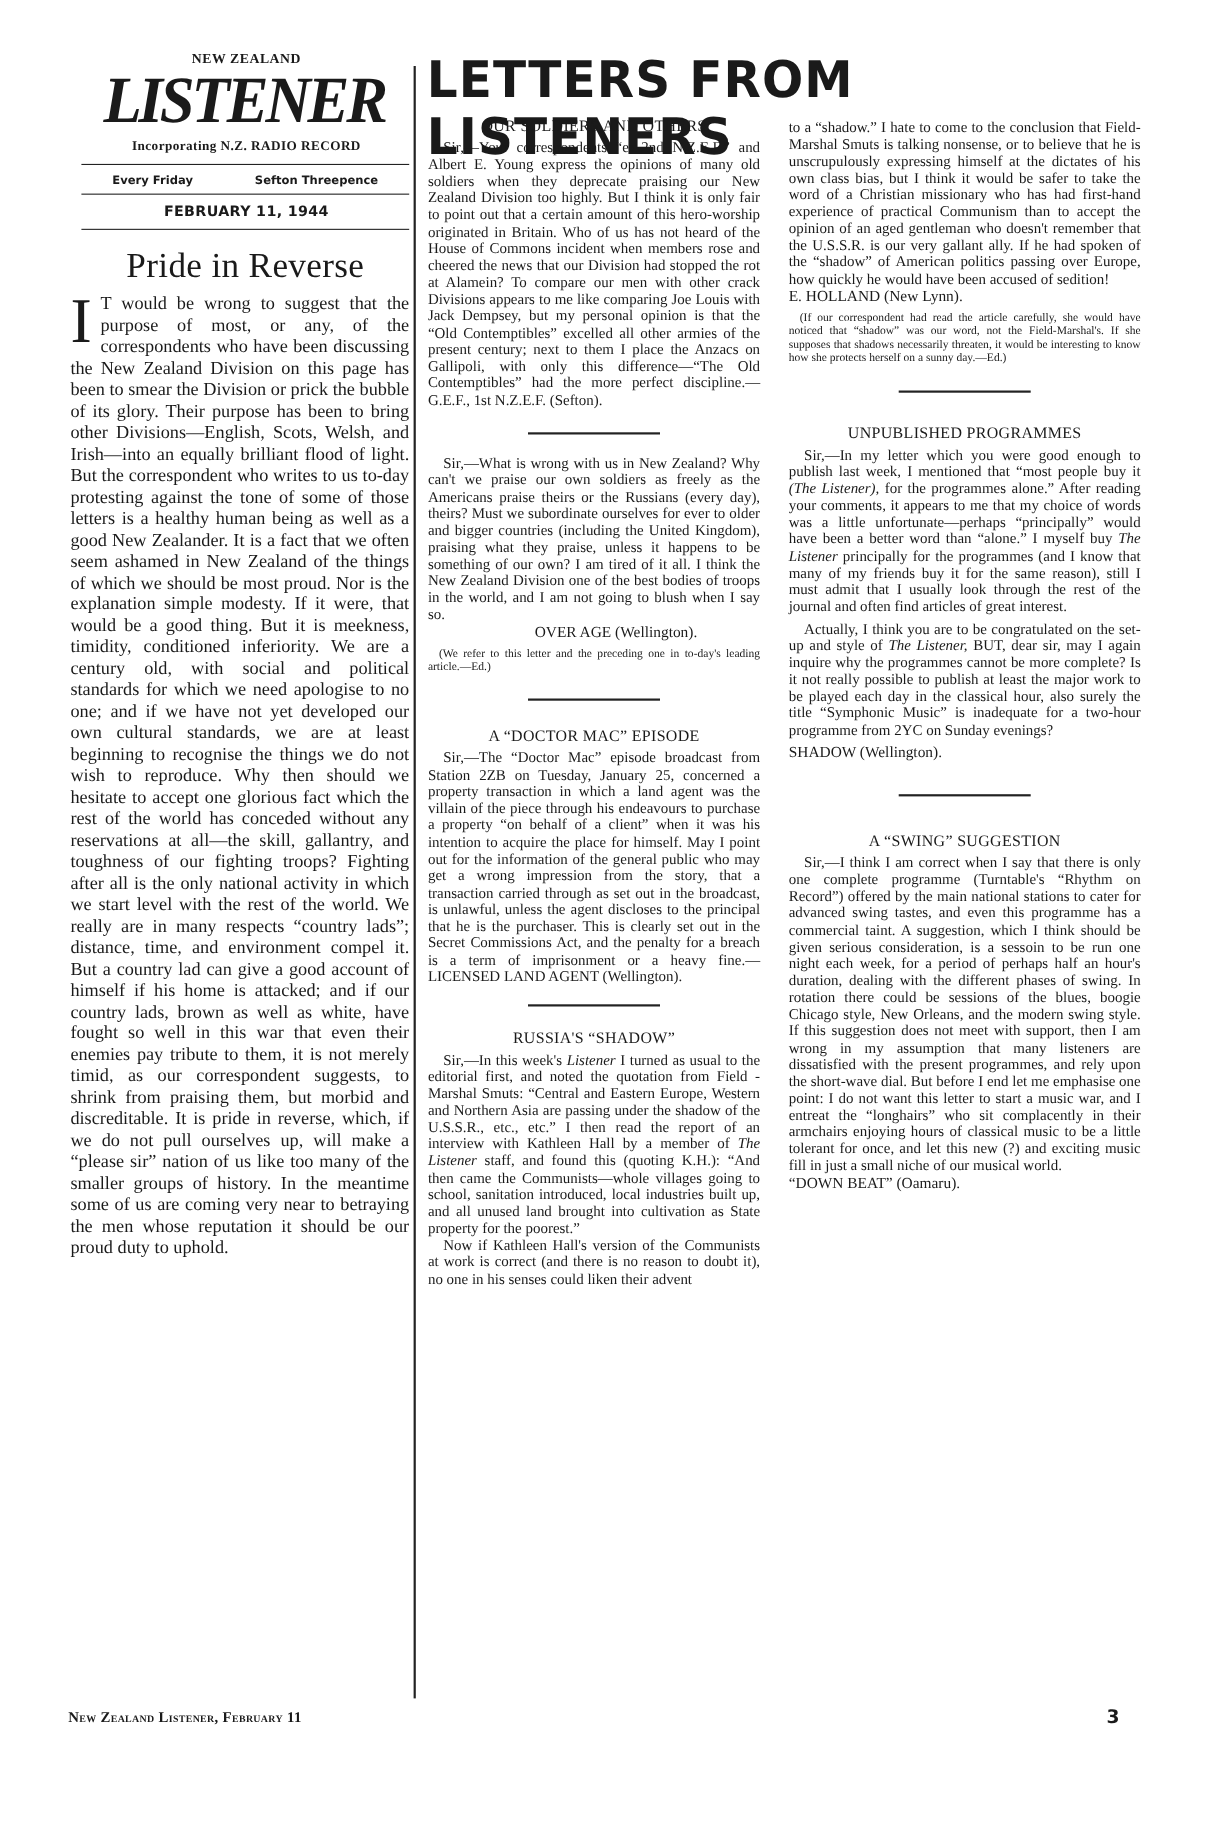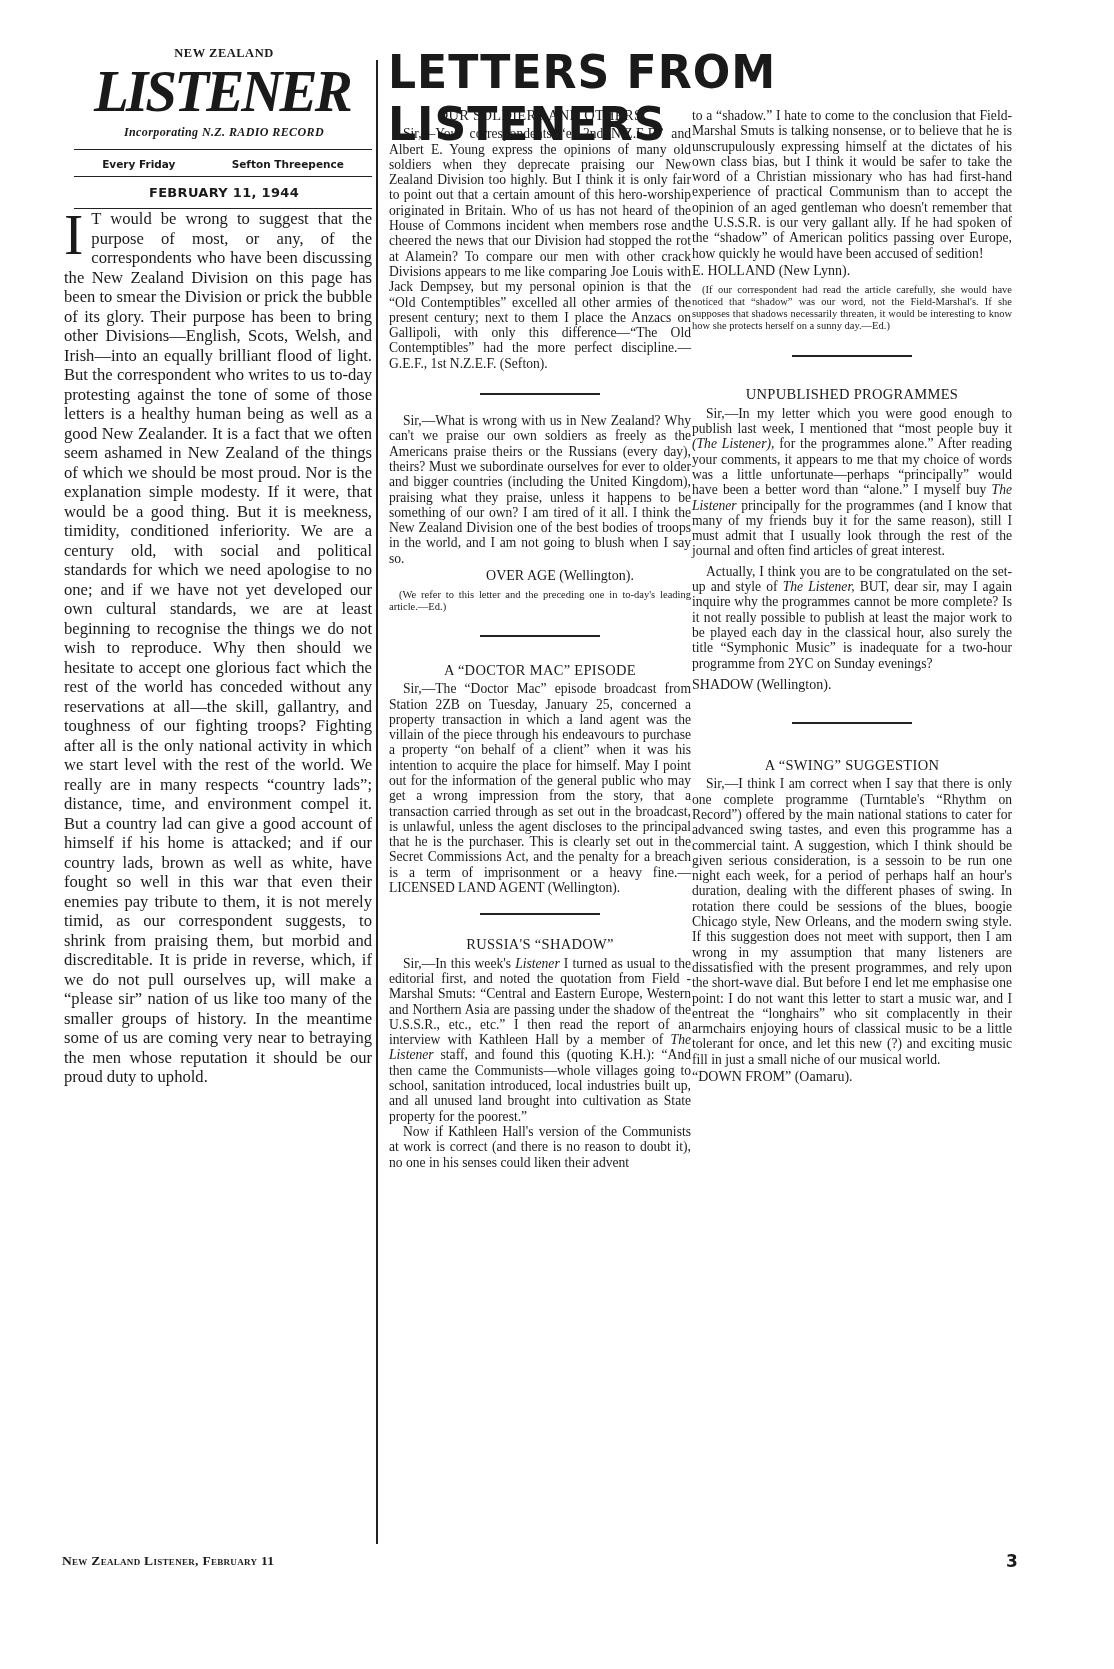--- a/index.html
+++ b/index.html
@@ -10,37 +10,37 @@
   .page { position: absolute; left: 0; top: 0; width: 1114px; height: 1453px; border-radius: 28px; }
 
   
   .left-col { position: absolute; left: 64px; top: 46px; width: 308px; }
   .mast-small { text-align: center; font-size: 12.5px; font-weight: bold; letter-spacing: 0.5px; margin-left: 12px; }
   .mast-title {
     text-align: center; font-size: 60px; font-style: italic; font-weight: bold;
     letter-spacing: -3px; line-height: 56px; margin-top: 2px; margin-left: 8px;
     font-family: "Liberation Serif", serif; transform: scaleX(0.95);
   }
-  .mast-sub { text-align: center; font-size: 12px; font-weight: bold; letter-spacing: 0.4px; margin-top: 6px; margin-left: 12px; font-style: italic; }
+  .mast-sub { text-align: center; font-size: 12px; font-weight: bold; letter-spacing: 0.4px; margin-top: 6px; margin-left: 12px; }
   .mast-rule { border: none; border-top: 1.5px solid #222; margin: 9px 0 0 10px; }
   .mast-row { display: flex; justify-content: space-around; font-family: "DejaVu Sans", sans-serif; font-size: 10.5px; font-weight: bold; padding: 8px 0 6px 10px; }
   .mast-date { text-align: center; font-family: "DejaVu Sans", sans-serif; font-size: 13px; font-weight: bold; padding: 8px 0 8px 12px; letter-spacing: 0.3px; }
   .editorial-title { text-align: center; font-size: 32px; margin: 14px 0 6px 10px; letter-spacing: 0.3px; }
   .editorial-body { font-size: 16.6px; line-height: 19.5px; text-align: justify; }
   .editorial-body p { margin: 0; }
   .dropcap { float: left; font-size: 58px; line-height: 48px; margin: 2px 8px 0 0; }
   .vrule { position: absolute; left: 376px; top: 60px; width: 2px; height: 1484px; background: #222; }
   .letters-title {
     position: absolute; left: 388px; top: 46px; width: 660px;
     font-family: "DejaVu Sans", sans-serif; font-weight: 900; font-size: 46px;
     letter-spacing: 1px; line-height: 52px; transform: scaleX(0.96); transform-origin: left;
   }
   .lcol { position: absolute; font-size: 13.6px; line-height: 15.3px; text-align: justify; }
   .lcol.c1 { left: 389px; top: 108px; width: 302px; }
-  .lcol.c2 { left: 692px; top: 108px; width: 320px; }
+  .lcol.c2 { left: 717px; top: 108px; width: 320px; }
   .head { text-align: center; font-size: 14.5px; letter-spacing: 0.3px; margin: 0 0 3px 0; }
   .lcol p { margin: 0; text-indent: 14px; }
   .sig { text-align: left; padding-right: 14px; font-size: 14px; margin-top: 2px; }
   .sig.center { text-align: center; padding-right: 0; }
   .note { font-size: 10.5px; line-height: 11.8px; text-align: justify; margin-top: 6px; }
   .note p { text-indent: 10px; }
   .sep { width: 120px; border-top: 2px solid #222; margin: 22px auto 26px auto; }
   .it { font-style: italic; }
 
   
@@ -58,20 +58,21 @@
     <div class="mast-sub">Incorporating N.Z. RADIO RECORD</div>
     <hr class="mast-rule">
     <div class="mast-row">
       <span>Every Friday</span>
       <span>Sefton Threepence</span>
     </div>
     <hr class="mast-rule" style="margin-top:0">
     <div class="mast-date">FEBRUARY 11, 1944</div>
     <hr class="mast-rule" style="margin-top:0">
 
+    <div class="editorial-title">Pride in Reverse</div>
     <div class="editorial-body">
       <span class="dropcap">I</span>
       <p>T would be wrong to suggest that the purpose of most, or any, of the correspondents who have been discussing the New Zealand Division on this page has been to smear the Division or prick the bubble of its glory. Their purpose has been to bring other Divisions—English, Scots, Welsh, and Irish—into an equally brilliant flood of light. But the correspondent who writes to us to-day protesting against the tone of some of those letters is a healthy human being as well as a good New Zealander. It is a fact that we often seem ashamed in New Zealand of the things of which we should be most proud. Nor is the explanation simple modesty. If it were, that would be a good thing. But it is meekness, timidity, conditioned inferiority. We are a century old, with social and political standards for which we need apologise to no one; and if we have not yet developed our own cultural standards, we are at least beginning to recognise the things we do not wish to reproduce. Why then should we hesitate to accept one glorious fact which the rest of the world has conceded without any reservations at all—the skill, gallantry, and toughness of our fighting troops? Fighting after all is the only national activity in which we start level with the rest of the world. We really are in many respects “country lads”; distance, time, and environment compel it. But a country lad can give a good account of himself if his home is attacked; and if our country lads, brown as well as white, have fought so well in this war that even their enemies pay tribute to them, it is not merely timid, as our correspondent suggests, to shrink from praising them, but morbid and discreditable. It is pride in reverse, which, if we do not pull ourselves up, will make a “please sir” nation of us like too many of the smaller groups of history. In the meantime some of us are coming very near to betraying the men whose reputation it should be our proud duty to uphold.</p>
     </div>
   </div>
 
   <div class="vrule"></div>
   <div class="letters-title">LETTERS FROM LISTENERS</div>
 
   <div class="lcol c1">
@@ -112,19 +113,19 @@
     <div>
       <div class="head">UNPUBLISHED PROGRAMMES</div>
       <p><span>Sir,—In my letter which you were good enough to publish last week, I mentioned that “most people buy it </span><span class="it">(The Listener),</span><span> for the programmes alone.” After reading your comments, it appears to me that my choice of words was a little unfortunate—perhaps “principally” would have been a better word than “alone.” I myself buy </span><span class="it">The Listener</span><span> principally for the programmes (and I know that many of my friends buy it for the same reason), still I must admit that I usually look through the rest of the journal and often find articles of great interest.</span></p>
       <p style="margin-top:5px"><span>Actually, I think you are to be congratulated on the set-up and style of </span><span class="it">The Listener,</span><span> BUT, dear sir, may I again inquire why the programmes cannot be more complete? Is it not really possible to publish at least the major work to be played each day in the classical hour, also surely the title “Symphonic Music” is inadequate for a two-hour programme from 2YC on Sunday evenings?</span></p>
       <div class="sig" style="margin-top:6px">SHADOW (Wellington).</div>
     </div>
     <div class="sep" style="margin:30px auto 34px auto"></div>
     <div>
       <div class="head">A “SWING” SUGGESTION</div>
       <p>Sir,—I think I am correct when I say that there is only one complete programme (Turntable's “Rhythm on Record”) offered by the main national stations to cater for advanced swing tastes, and even this programme has a commercial taint. A suggestion, which I think should be given serious consideration, is a sessoin to be run one night each week, for a period of perhaps half an hour's duration, dealing with the different phases of swing. In rotation there could be sessions of the blues, boogie Chicago style, New Orleans, and the modern swing style. If this suggestion does not meet with support, then I am wrong in my assumption that many listeners are dissatisfied with the present programmes, and rely upon the short-wave dial. But before I end let me emphasise one point: I do not want this letter to start a music war, and I entreat the “longhairs” who sit complacently in their armchairs enjoying hours of classical music to be a little tolerant for once, and let this new (?) and exciting music fill in just a small niche of our musical world.</p>
-      <div class="sig">“DOWN FROM” (Oamaru).</div>
+      <div class="sig">“DOWN BEAT” (Oamaru).</div>
     </div>
   </div>
 
   <div class="footer-left">New Zealand Listener, February 11</div>
   <div class="footer-page">3</div>
 </div>
 
 </body></html>

